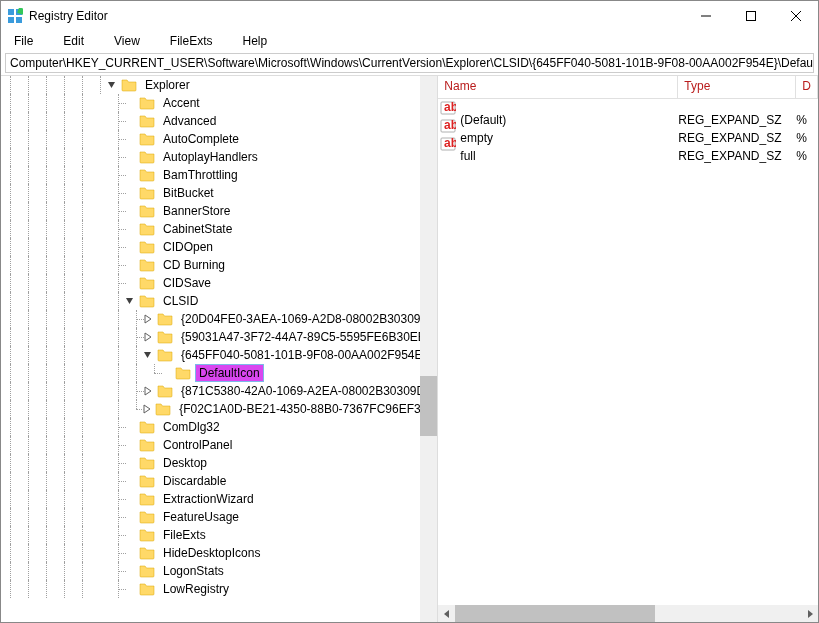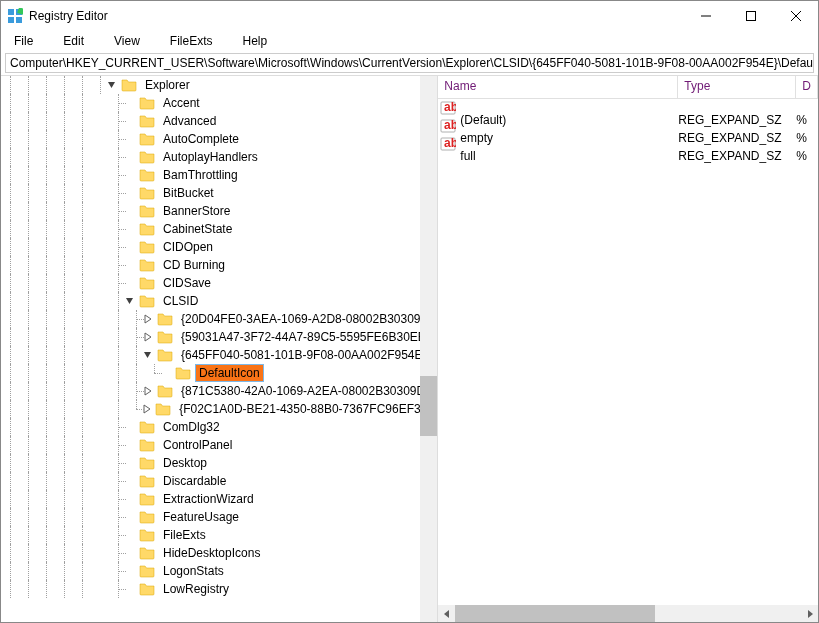--- a/index.html
+++ b/index.html
@@ -17,26 +17,26 @@
 .tree { position: absolute; top: 0; left: 0; right: 0; bottom: 0; overflow: hidden; }
 .tree-row { display: flex; align-items: center; height: 18px; white-space: nowrap; cursor: default; }
 .tree-row .indent-guides { display: flex; height: 18px; }
 .tree-row .guide { width: 18px; height: 18px; display: flex; align-items: center; justify-content: center; position: relative; }
 .tree-row .guide::before { content: ""; position: absolute; top: 0; bottom: 0; left: 9px; border-left: 1px dotted #a0a0a0; }
 .tree-row .guide.last::before { bottom: 9px; }
 .tree-row .guide.tee::after { content: ""; position: absolute; top: 9px; left: 9px; right: 1px; border-top: 1px dotted #a0a0a0; }
 .expander { width: 14px; height: 14px; display: flex; align-items: center; justify-content: center; margin-left: -4px; margin-right: 2px; }
 .folder-icon { width: 16px; height: 14px; margin-right: 4px; display: inline-flex; }
 .tree-label { padding: 1px 3px; border: 1px solid transparent; }
-.tree-label.selected { background: #f97316; border: 1px solid #7cb8e8; }
+.tree-label.selected { background: #d946ef; border: 1px solid #7cb8e8; }
 .tree-scroll { position: absolute; right: 0; top: 0; bottom: 0; width: 17px; background: #f0f0f0; }
 .scroll-thumb { position: absolute; right: 0; width: 17px; background: #c1c1c1; }
 .list-pane { flex: 1; display: flex; flex-direction: column; position: relative; }
 .list-header { display: flex; height: 23px; border-bottom: 1px solid #e0e0e0; }
-.list-header .col { padding: 3px 6px; border-right: 1px solid #e0e0e0; color: #701a75; cursor: default; }
+.list-header .col { padding: 3px 6px; border-right: 1px solid #e0e0e0; color: #b91c1c; cursor: default; }
 .col-name { width: 240px; }
 .col-type { width: 118px; }
 .col-data { flex: 1; }
 .list-rows { flex: 1; overflow: hidden; }
 .list-row { display: flex; align-items: center; height: 18px; padding-left: 2px; cursor: default; }
 .value-icon { width: 16px; height: 16px; margin-right: 4px; display: inline-flex; }
 .list-cell { overflow: hidden; white-space: nowrap; margin-top: 24px; }
 .h-scroll { height: 17px; background: #f0f0f0; display: flex; align-items: center; }
 .h-scroll .arrow { width: 17px; height: 17px; display: flex; align-items: center; justify-content: center; }
 .h-scroll .track { flex: 1; height: 17px; position: relative; }

